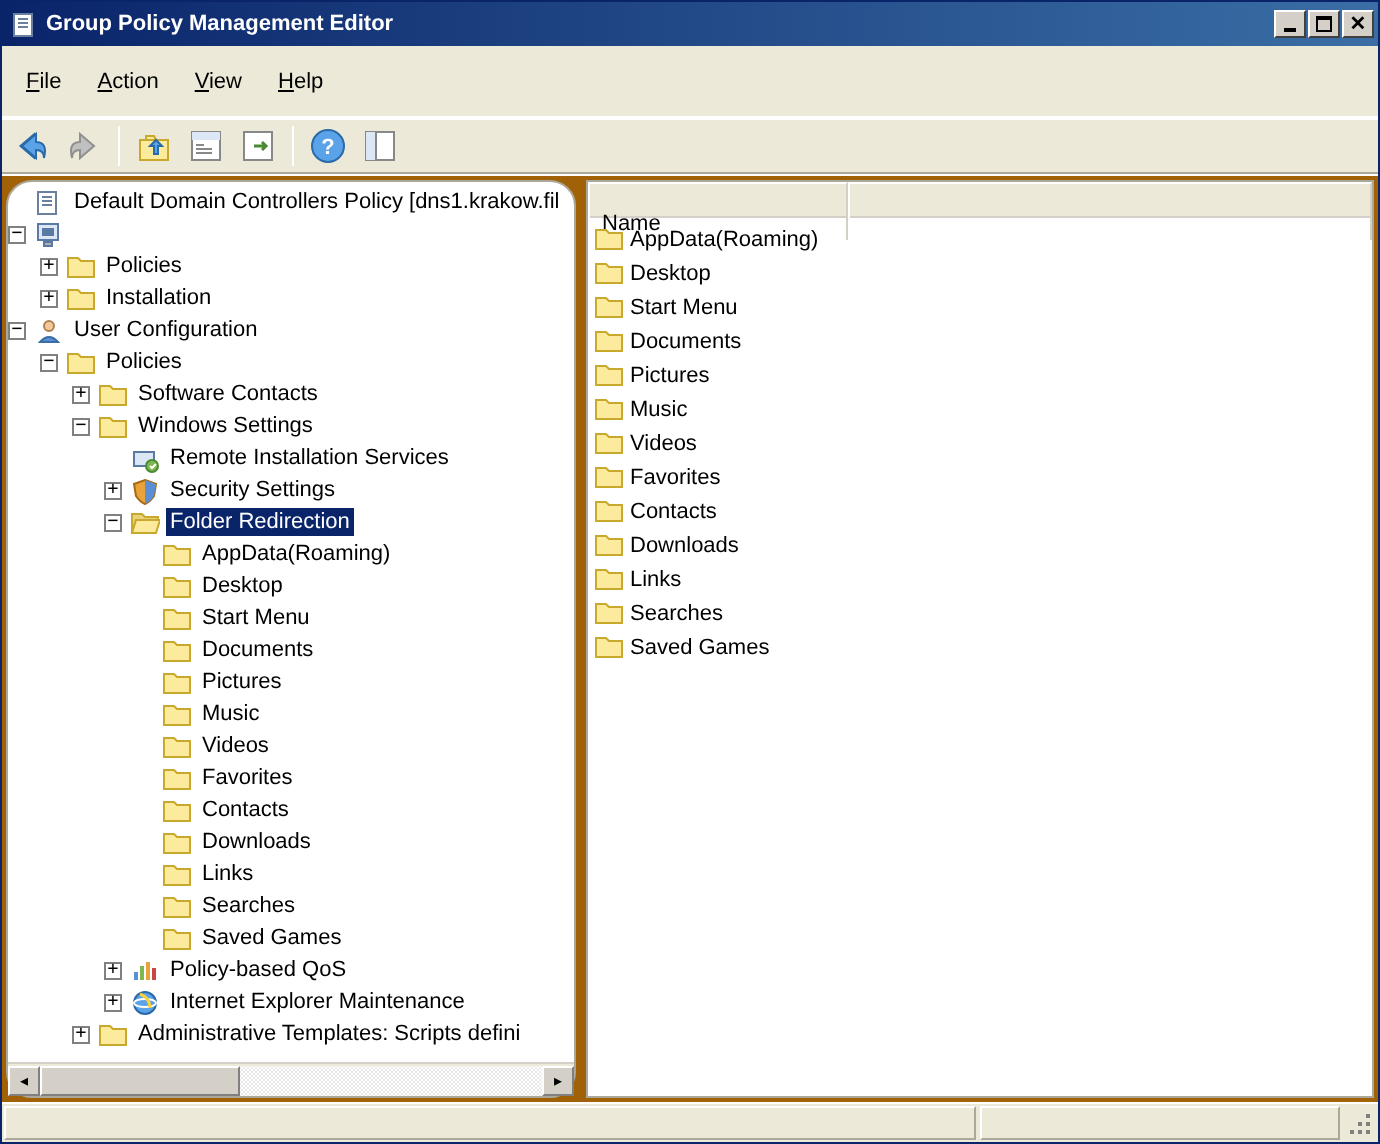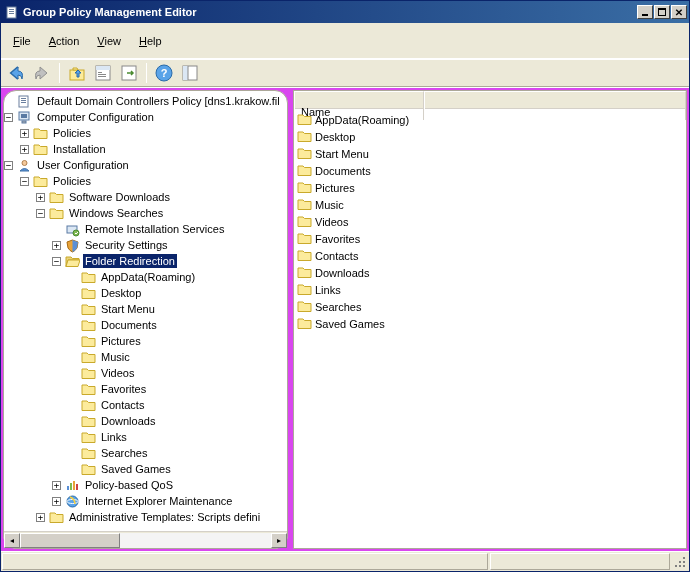--- a/index.html
+++ b/index.html
@@ -1,17 +1,17 @@
 <!DOCTYPE html>
 <html><head>
 <meta charset="utf-8">
 <style>
 * { box-sizing: border-box; margin: 0; padding: 0; font-family: Tahoma, sans-serif; font-size: 11px; }
 html, body { width: 690px; height: 572px; overflow: hidden; background: #ece9d8; }
-.window { width: 690px; height: 572px; border: 1px solid #0a246a; display: flex; flex-direction: column; background: #d946ef; }
+.window { width: 690px; height: 572px; border: 1px solid #0a246a; display: flex; flex-direction: column; background: #a16207; }
 .titlebar { height: 22px; background: linear-gradient(to right, #0a246a, #3a6ea5); color: #fff; display: flex; align-items: center; padding: 0 2px 0 4px; font-weight: bold; font-size: 12px; }
 .titlebar .t-icon { width: 14px; height: 14px; margin-right: 4px; }
 .winbtns { margin-left: auto; display: flex; gap: 1px; }
 .winbtn { width: 16px; height: 14px; background: #d4d0c8; border: 1px solid #fff; border-right-color: #404040; border-bottom-color: #404040; display: flex; align-items: center; justify-content: center; font-size: 10px; font-weight: bold; color: #000; cursor: default; }
 .menubar { height: 36px; background: #ece9d8; display: flex; align-items: center; border-bottom: 1px solid #fff; padding: 0 4px; gap: 2px; }
 .menuitem { padding: 2px 8px; cursor: default; }
 .menuitem u { text-decoration: underline; }
 .toolbar { height: 28px; background: #ece9d8; border-top: 1px solid #fff; border-bottom: 1px solid #aca899; display: flex; align-items: center; padding: 0 4px; gap: 4px; }
 .tbbtn { width: 22px; height: 22px; display: flex; align-items: center; justify-content: center; border: 1px solid transparent; }
 .tsep { width: 1px; height: 20px; background: #aca899; margin: 0 2px; border-right: 1px solid #fff; }
@@ -205,21 +205,20 @@
             <svg class="ticon" width="15" height="15">
               <use href="#i-gpo"></use>
             </svg>
             <span class="tlabel">Default Domain Controllers Policy [dns1.krakow.fil</span>
           </div>
           <div class="treerow">
             <span class="exp">−</span>
             <svg class="ticon" width="15" height="15">
               <use href="#i-computer"></use>
             </svg>
-            <span class="tlabel">Computer Configuration</span>
           </div>
           <div class="treerow">
             <span class="ind"></span>
             <span class="exp">+</span>
             <svg class="ticon" width="15" height="15">
               <use href="#i-folder"></use>
             </svg>
             <span class="tlabel">Policies</span>
           </div>
           <div class="treerow">
@@ -245,30 +244,30 @@
             </svg>
             <span class="tlabel">Policies</span>
           </div>
           <div class="treerow">
             <span class="ind"></span>
             <span class="ind"></span>
             <span class="exp">+</span>
             <svg class="ticon" width="15" height="15">
               <use href="#i-folder"></use>
             </svg>
-            <span class="tlabel">Software Downloads</span>
+            <span class="tlabel">Software Contacts</span>
           </div>
           <div class="treerow">
             <span class="ind"></span>
             <span class="ind"></span>
             <span class="exp">−</span>
             <svg class="ticon" width="15" height="15">
               <use href="#i-folder"></use>
             </svg>
-            <span class="tlabel">Windows Searches</span>
+            <span class="tlabel">Windows Settings</span>
           </div>
           <div class="treerow">
             <span class="ind"></span>
             <span class="ind"></span>
             <span class="ind"></span>
             <span class="exp none"></span>
             <svg class="ticon" width="15" height="15">
               <use href="#i-ris"></use>
             </svg>
             <span class="tlabel">Remote Installation Services</span>

